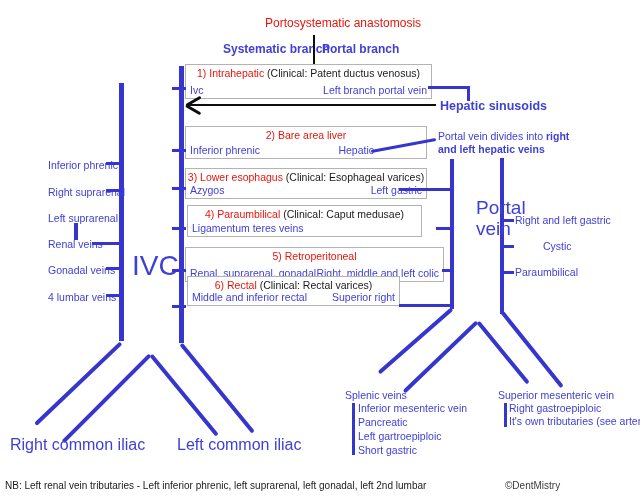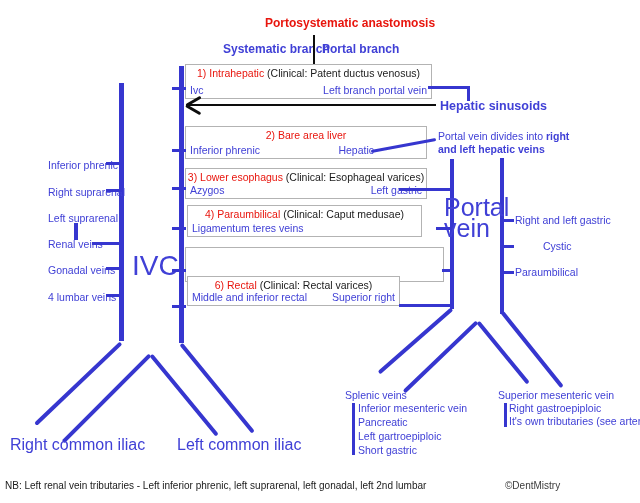--- a/index.html
+++ b/index.html
@@ -6,26 +6,26 @@
     --blue-text:#4040d6; --blue-line:#3636cf; --red:#e8150d; --ink:#1a1a1a; --box-border:#b3b3b3;
   }
   html,body{margin:0;padding:0;background:#fff;}
   #canvas{position:relative;width:640px;height:503px;background:#ffffff;overflow:hidden;
           font-family:"Liberation Sans",sans-serif;}
   .ln{position:absolute;background:var(--blue-line);}
   .seg{position:absolute;height:4px;background:var(--blue-line);transform-origin:0 50%;border-radius:2px;}
   .blkbg{background:#0d0d0d;}
   .lbl{position:absolute;color:var(--blue-text);font-size:10.5px;white-space:nowrap;line-height:12px;}
   .b{font-weight:bold;}
-  .t-title{position:absolute;left:243px;top:16px;color:var(--red);font-weight:bold;font-size:12px;white-space:nowrap;padding-left:22px;}
+  .t-title{position:absolute;left:243px;top:16px;color:var(--red);font-weight:normal;font-size:12px;white-space:nowrap;padding-left:22px;}
   .t-branch{position:absolute;top:42px;color:var(--blue-text);font-weight:bold;font-size:12px;white-space:nowrap;}
   .t-hs{position:absolute;left:440px;top:99px;color:var(--blue-text);font-weight:bold;font-size:12.5px;white-space:nowrap;}
   .t-note{position:absolute;left:438px;top:130px;color:var(--blue-text);font-size:10.5px;line-height:13px;white-space:nowrap;}
   .t-ivc{position:absolute;left:132px;top:251px;color:var(--blue-text);font-size:28px;line-height:30px;}
-  .t-pv{position:absolute;left:444px;top:197px;color:var(--blue-text);font-size:25px;line-height:21px;}
+  .t-pv{position:absolute;left:476px;top:197px;color:var(--blue-text);font-size:19px;line-height:21px;}
   .t-iliac{position:absolute;top:436px;color:var(--blue-text);font-size:16px;white-space:nowrap;}
   .abox{position:absolute;border:1px solid var(--box-border);background:#fff;}
   .bt{text-align:center;font-size:10.5px;margin-top:2px;white-space:nowrap;color:var(--ink);}
   .bt .rnum{color:var(--red);}
   .brow{position:absolute;left:4px;right:4px;bottom:2px;display:flex;justify-content:space-between;
         font-size:10.5px;color:var(--blue-text);white-space:nowrap;}
   .brow .hep{margin-right:48px;}
   .foot{position:absolute;top:480px;font-size:10px;color:var(--ink);white-space:nowrap;}
 </style>
 </head>
@@ -59,20 +59,25 @@
         <span>Left gastric</span>
       </div>
   </div>
   <div class="abox" style="left:187px;top:205px;width:233px;height:30px;">
     <div class="bt"><span class="rnum">4) Paraumbilical</span><span> (Clinical: Caput medusae)</span></div>
     <div class="brow">
         <span>Ligamentum teres veins</span>
       </div>
   </div>
   <div class="abox" style="left:185px;top:247px;width:257px;height:33px;">
+    <div class="bt"><span class="rnum">5) Retroperitoneal</span><span></span></div>
+    <div class="brow">
+        <span>Renal, suprarenal, gonadal</span>
+        <span>Right, middle and left colic</span>
+      </div>
   </div>
   <div class="abox" style="left:187px;top:276px;width:211px;height:28px;">
     <div class="bt"><span class="rnum">6) Rectal</span><span> (Clinical: Rectal varices)</span></div>
     <div class="brow">
         <span>Middle and inferior rectal</span>
         <span>Superior right</span>
       </div>
   </div>
 
   <div class="ln blkbg" style="left:187px;top:104px;width:249px;height:2px;"></div>

